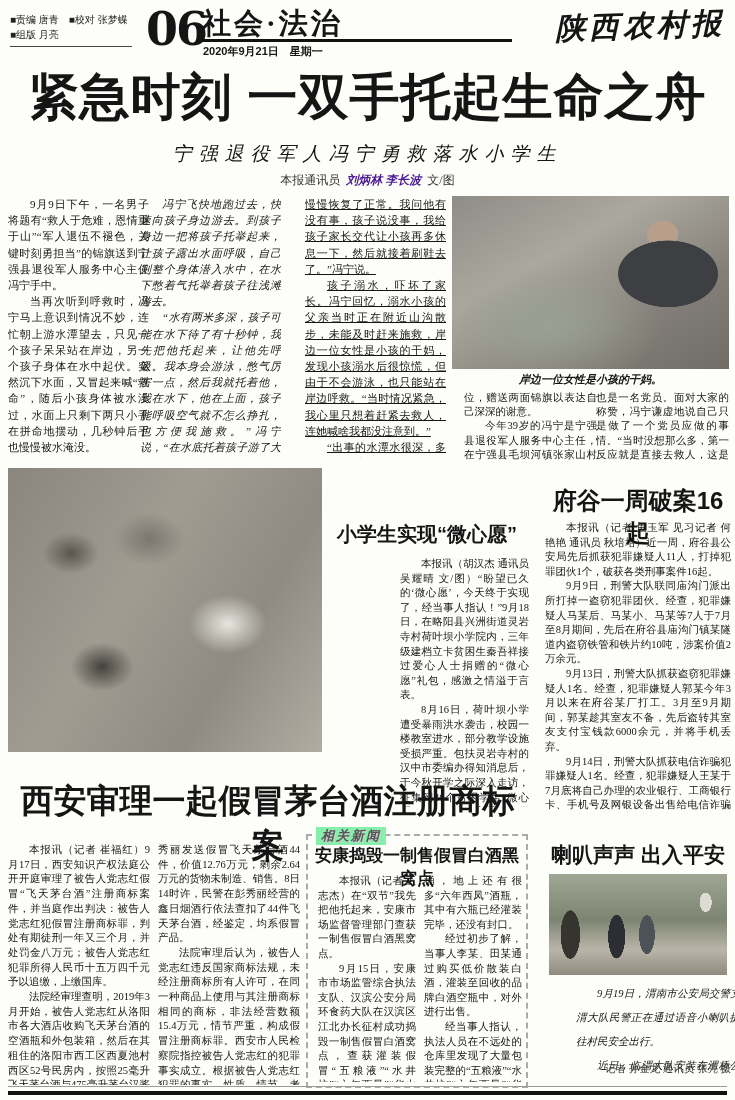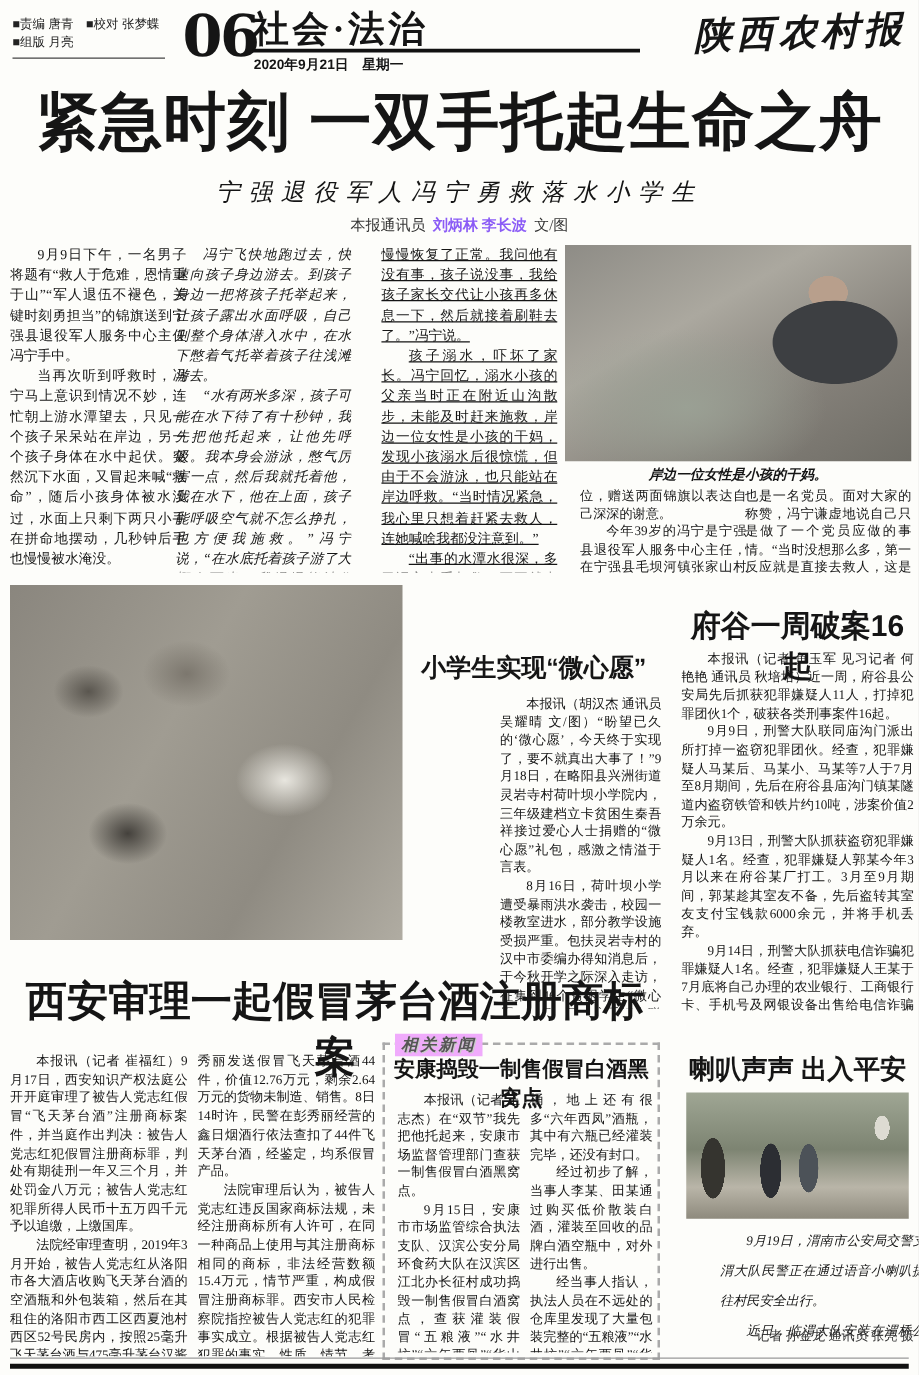--- a/index.html
+++ b/index.html
@@ -17,21 +17,21 @@
   .sec-date{position:absolute;left:203px;top:44px;font-size:11px;font-weight:bold;
             font-family:"Liberation Sans",sans-serif;}
   .paper-logo{position:absolute;right:10px;top:6px;font-size:30px;font-weight:bold;font-style:italic;
               letter-spacing:4px;transform:rotate(-2deg);font-family:"Liberation Serif",serif;}
   
   .lead-headline{position:absolute;left:0;top:64px;width:735px;text-align:center;font-size:50px;
                  font-weight:900;letter-spacing:1px;font-family:"Liberation Sans","DejaVu Sans",sans-serif;}
   .lead-subhead{position:absolute;left:0;top:141px;width:735px;text-align:center;font-size:19px;
                 font-style:italic;letter-spacing:7px;}
   .lead-byline{position:absolute;left:0;top:172px;width:735px;text-align:center;font-size:12px;color:#333;}
-  .lead-byline b{color:#8b5cf6;}
+  .lead-byline b{color:#4c1d95;font-style:italic;}
   .col{position:absolute;font-size:11px;line-height:16.2px;text-align:justify;overflow:hidden;}
   .col p{margin:0;text-indent:2em;}
   .col p.cont{text-indent:0;}
   .lcol1{left:8px;top:196px;width:141px;height:262px;}
   .lcol2{left:140px;top:196px;width:141px;height:262px;font-style:italic;}
   .lcol3{left:305px;top:196px;width:141px;height:262px;text-decoration:underline;}
   .lead-photo{position:absolute;left:452px;top:196px;width:277px;height:173px;
       background:
         radial-gradient(90px 60px at 78% 45%,#3d3f42 0%,#3d3f42 55%,rgba(0,0,0,0) 56%),
         radial-gradient(26px 22px at 76% 22%,#b89f8c 0%,#b89f8c 60%,rgba(0,0,0,0) 61%),
@@ -55,21 +55,21 @@
   .fg-headline{position:absolute;left:545px;top:485px;width:186px;text-align:center;font-size:24px;
                font-weight:900;font-family:"Liberation Sans",sans-serif;}
   .fgcol{left:545px;top:521px;width:186px;height:292px;font-size:10.5px;line-height:14.6px;}
   
   .xa-headline{position:absolute;left:8px;top:779px;width:520px;text-align:center;font-size:33px;
                font-weight:900;letter-spacing:0px;font-family:"Liberation Sans",sans-serif;}
   .xacol1{left:8px;top:843px;width:142px;height:242px;font-size:10.5px;line-height:14.7px;}
   .xacol2{left:158px;top:843px;width:142px;height:242px;font-size:10.5px;line-height:14.7px;}
   .rel-box{position:absolute;left:306px;top:834px;width:222px;height:254px;border:2px dashed #aaa;
            background:#fdfdfa;}
-  .rel-tag{position:absolute;left:8px;top:-9px;background:#f0abfc;padding:0 5px;font-size:13px;
+  .rel-tag{position:absolute;left:8px;top:-9px;background:#86efac;padding:0 5px;font-size:13px;
            font-weight:900;font-style:italic;color:#555;letter-spacing:2px;
            text-shadow:1px 1px 0 #ccc;font-family:"Liberation Sans",sans-serif;}
   .rel-headline{position:absolute;left:0;top:8px;width:100%;text-align:center;font-size:17px;
                 font-weight:900;font-family:"Liberation Sans",sans-serif;}
   .relcol1{left:10px;top:38px;width:98px;height:208px;font-size:10.5px;line-height:14.6px;}
   .relcol2{left:116px;top:38px;width:98px;height:208px;font-size:10.5px;line-height:14.6px;}
   .lb-headline{position:absolute;left:545px;top:841px;width:186px;text-align:center;font-size:21px;
                font-weight:900;font-family:"Liberation Sans",sans-serif;}
   .lb-photo{position:absolute;left:549px;top:874px;width:178px;height:101px;
       background:
@@ -129,21 +129,21 @@
     <p class="cont">位，赠送两面锦旗以表达自己深深的谢意。</p>
     <p>今年39岁的冯宁是宁强县退役军人服务中心主任，在宁强县毛坝河镇张家山村担任第一书记兼工作队队长，他是一名退役军人，</p>
   </div>
   <div class="col lcol5">
     <p class="cont">也是一名党员。面对大家的称赞，冯宁谦虚地说自己只是做了一个党员应做的事情。“当时没想那么多，第一反应就是直接去救人，这是一条鲜活的生命，我在那里就一定会去救。”</p>
   </div>
 
   <div class="children-photo"></div>
   <div class="wx-headline">小学生实现“微心愿”</div>
   <div class="col wxcol">
-    <p>本报讯（胡汉杰 通讯员 吴耀晴 文/图）“盼望已久的‘微心愿’，今天终于实现了，要不就真出大事了！”9月18日，在略阳县兴洲街道灵岩寺村荷叶坝小学院内，三年级建档立卡贫困生秦吾祥接过爱心人士捐赠的“微心愿”礼包，感激之情溢于言表。</p>
+    <p>本报讯（胡汉杰 通讯员 吴耀晴 文/图）“盼望已久的‘微心愿’，今天终于实现了，经当事人指认！”9月18日，在略阳县兴洲街道灵岩寺村荷叶坝小学院内，三年级建档立卡贫困生秦吾祥接过爱心人士捐赠的“微心愿”礼包，感激之情溢于言表。</p>
     <p>8月16日，荷叶坝小学遭受暴雨洪水袭击，校园一楼教室进水，部分教学设施受损严重。包扶灵岩寺村的汉中市委编办得知消息后，于今秋开学之际深入走访，征集到46个贫困学生“微心愿”。9月18日，市委编办联合汉台区青年企业家协会，在该校举办了为贫困生献爱心圆梦“微心愿”活动。</p>
   </div>
 
   <div class="fg-headline">府谷一周破案16起</div>
   <div class="col fgcol">
     <p>本报讯（记者 鱼玉军 见习记者 何艳艳 通讯员 秋培培）近一周，府谷县公安局先后抓获犯罪嫌疑人11人，打掉犯罪团伙1个，破获各类刑事案件16起。</p>
     <p>9月9日，刑警大队联同庙沟门派出所打掉一盗窃犯罪团伙。经查，犯罪嫌疑人马某后、马某小、马某等7人于7月至8月期间，先后在府谷县庙沟门镇某隧道内盗窃铁管和铁片约10吨，涉案价值2万余元。</p>
     <p>9月13日，刑警大队抓获盗窃犯罪嫌疑人1名。经查，犯罪嫌疑人郭某今年3月以来在府谷某厂打工。3月至9月期间，郭某趁其室友不备，先后盗转其室友支付宝钱款6000余元，并将手机丢弃。</p>
     <p>9月14日，刑警大队抓获电信诈骗犯罪嫌疑人1名。经查，犯罪嫌疑人王某于7月底将自己办理的农业银行、工商银行卡、手机号及网银设备出售给电信诈骗人员王某洋用于网络诈骗，致犯罪嫌疑人王某获利1万余元。同时，9月11日，王某协助铜川市公安局印台分局抓获电信诈骗犯罪嫌疑人贺某、贺某某。</p>
 

